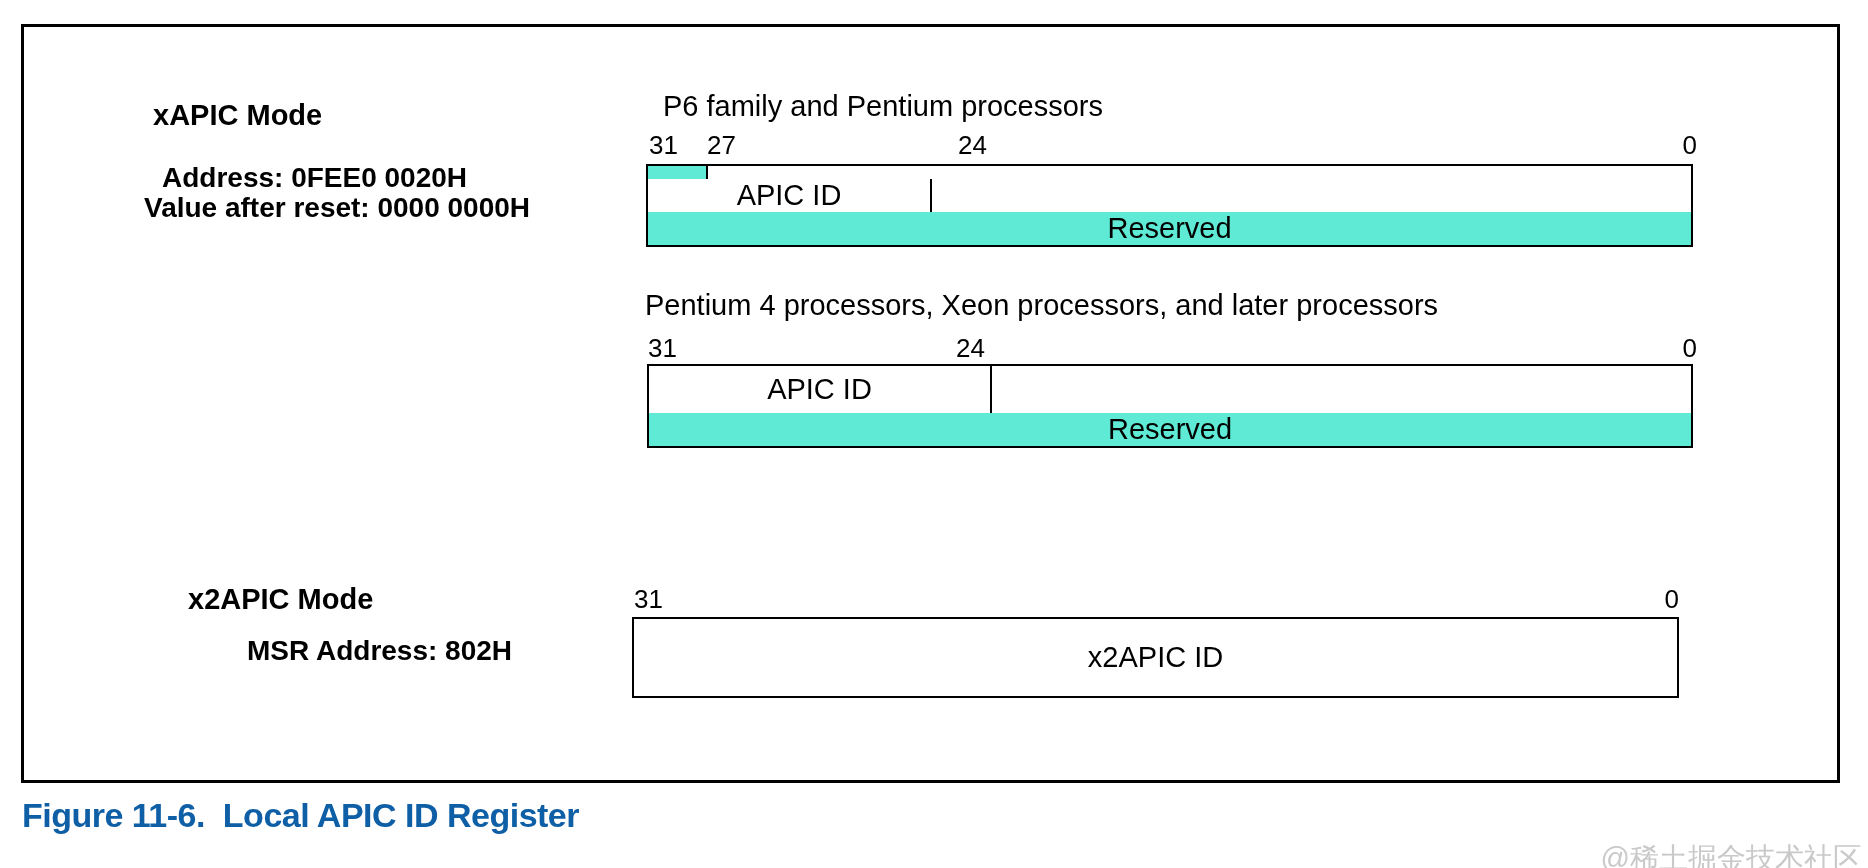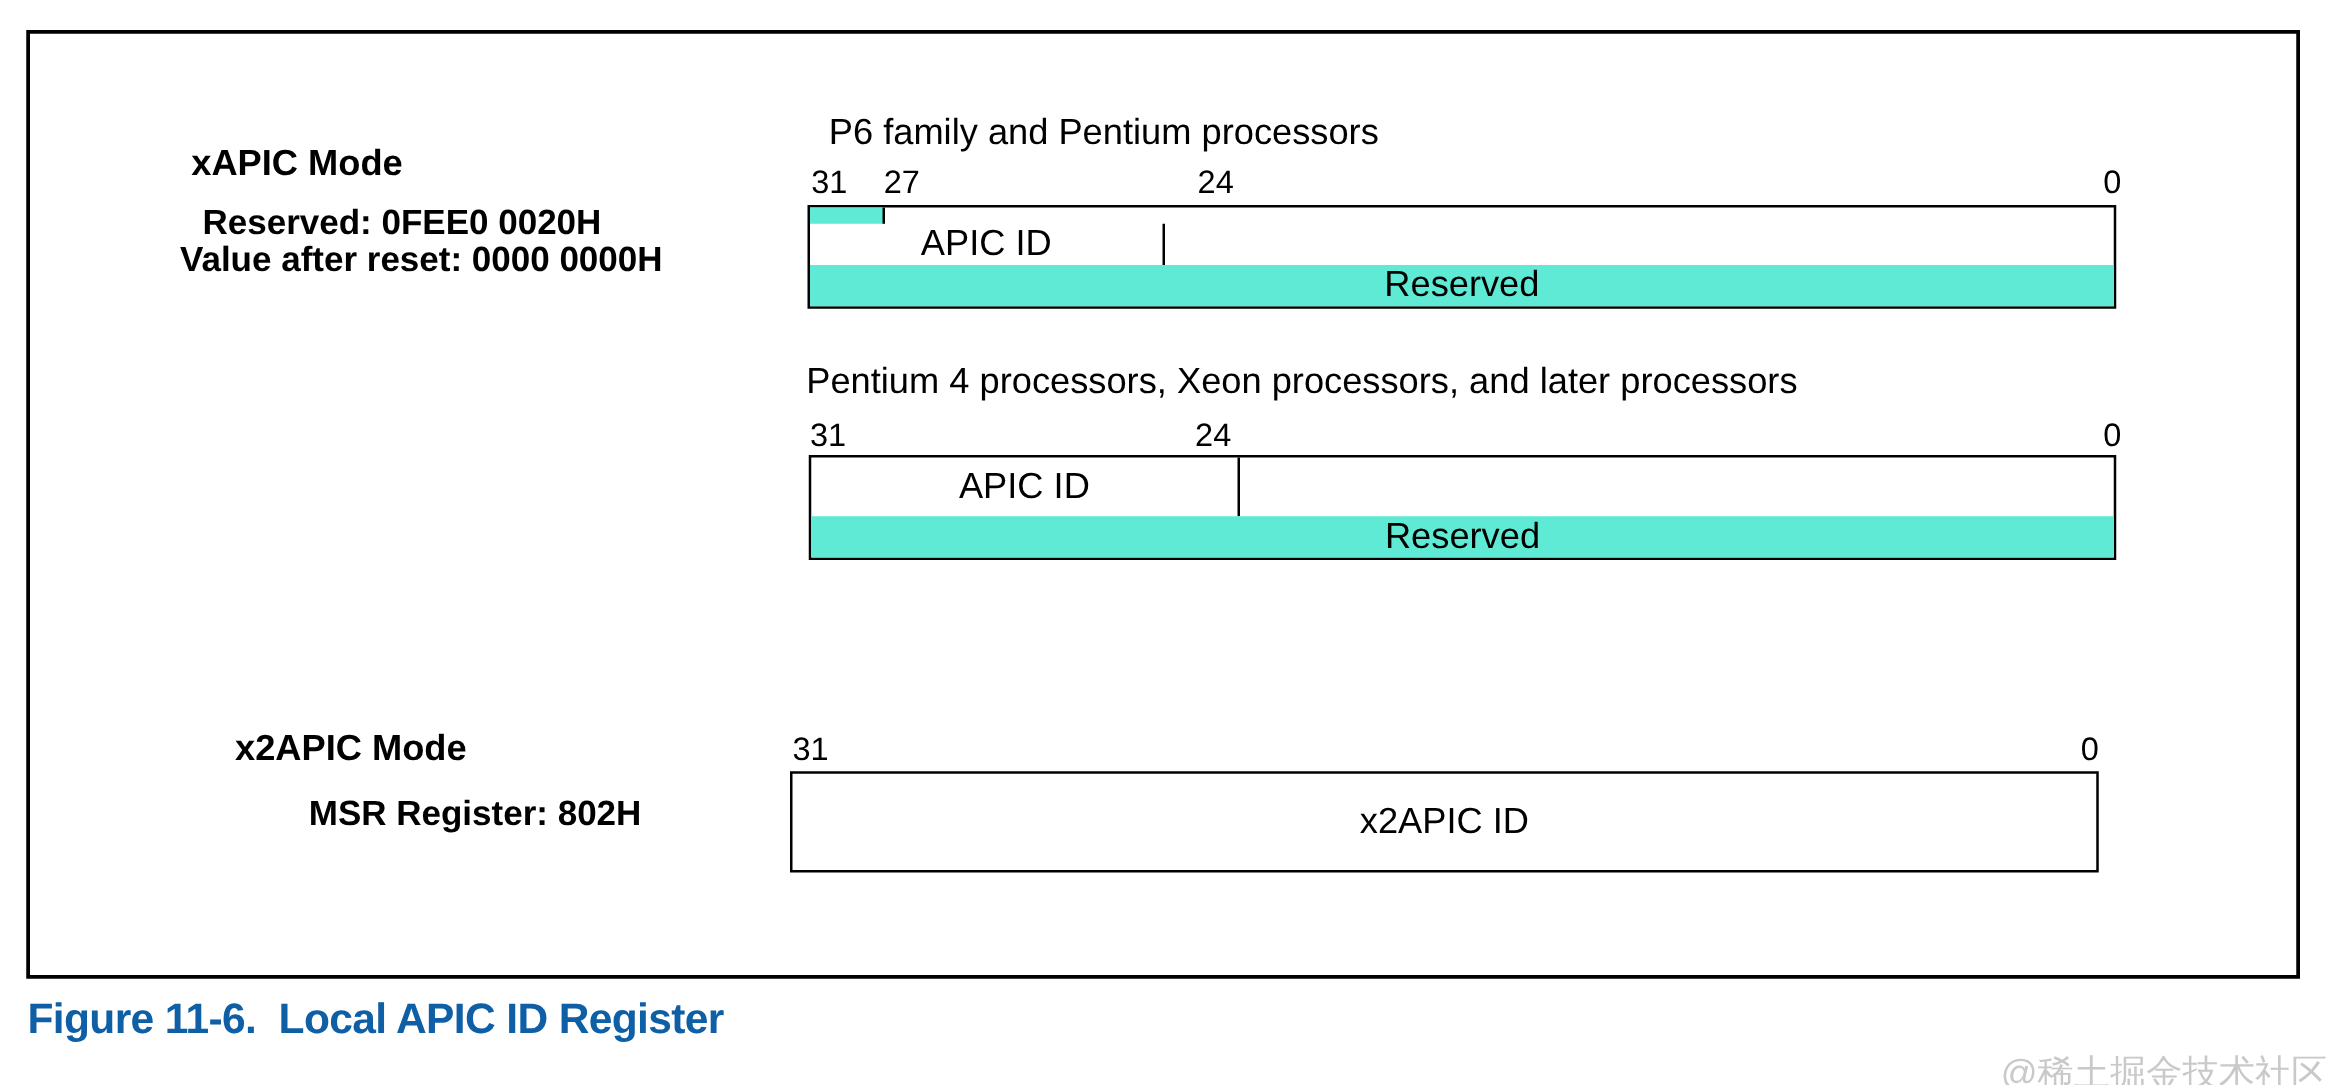--- a/index.html
+++ b/index.html
@@ -63,22 +63,22 @@
     right: 6px; top: 839px;
     font-size: 29px;
     color: #c9c9c9;
   }
 </style>
 </head>
 <body>
 
 <div class="abs frame"></div>
 
-<div class="abs mode-label" style="left:153px; top:116px;">xAPIC Mode</div>
-<div class="abs addr-label" style="left:162px; top:163px;">Reserved: 0FEE0 0020H</div>
+<div class="abs mode-label" style="left:153px; top:100px;">xAPIC Mode</div>
+<div class="abs addr-label" style="left:162px; top:163px;">Address: 0FEE0 0020H</div>
 <div class="abs addr-label" style="left:144px; top:193px;">Value after reset: 0000 0000H</div>
 
 <div class="abs reg-title" style="left:647px; top:90px;margin-left:16px;">P6 family and Pentium processors</div>
 
 <div class="abs bit" style="left:649px; top:132px;">31</div>
 <div class="abs bit" style="left:707px; top:132px;">27</div>
 <div class="abs bit right" style="left:927px; top:132px; width:60px;">24</div>
 <div class="abs bit right" style="left:1637px; top:132px; width:60px;">0</div>
 
 <div class="abs regbox" style="left:646px; top:164px; width:1047px; height:83px;">
@@ -92,21 +92,21 @@
 <div class="abs bit" style="left:648px; top:335px;">31</div>
 <div class="abs bit right" style="left:925px; top:335px; width:60px;">24</div>
 <div class="abs bit right" style="left:1637px; top:335px; width:60px;">0</div>
 
 <div class="abs regbox" style="left:647px; top:364px; width:1046px; height:84px;">
   <div class="cell divider" style="width:343px;">APIC ID</div>
   <div class="cell shaded" style="flex:1;">Reserved</div>
 </div>
 
 <div class="abs mode-label" style="left:162px; top:584px;margin-left:26px;">x2APIC Mode</div>
-<div class="abs addr-label" style="left:247px; top:636px;">MSR Register: 802H</div>
+<div class="abs addr-label" style="left:247px; top:636px;">MSR Address: 802H</div>
 
 <div class="abs bit" style="left:634px; top:586px;">31</div>
 <div class="abs bit right" style="left:1619px; top:586px; width:60px;">0</div>
 
 <div class="abs regbox" style="left:632px; top:617px; width:1047px; height:81px;">
   <div class="cell" style="flex:1;">x2APIC ID</div>
 </div>
 
 <div class="abs caption">Figure 11-6.  Local APIC ID Register</div>
 

